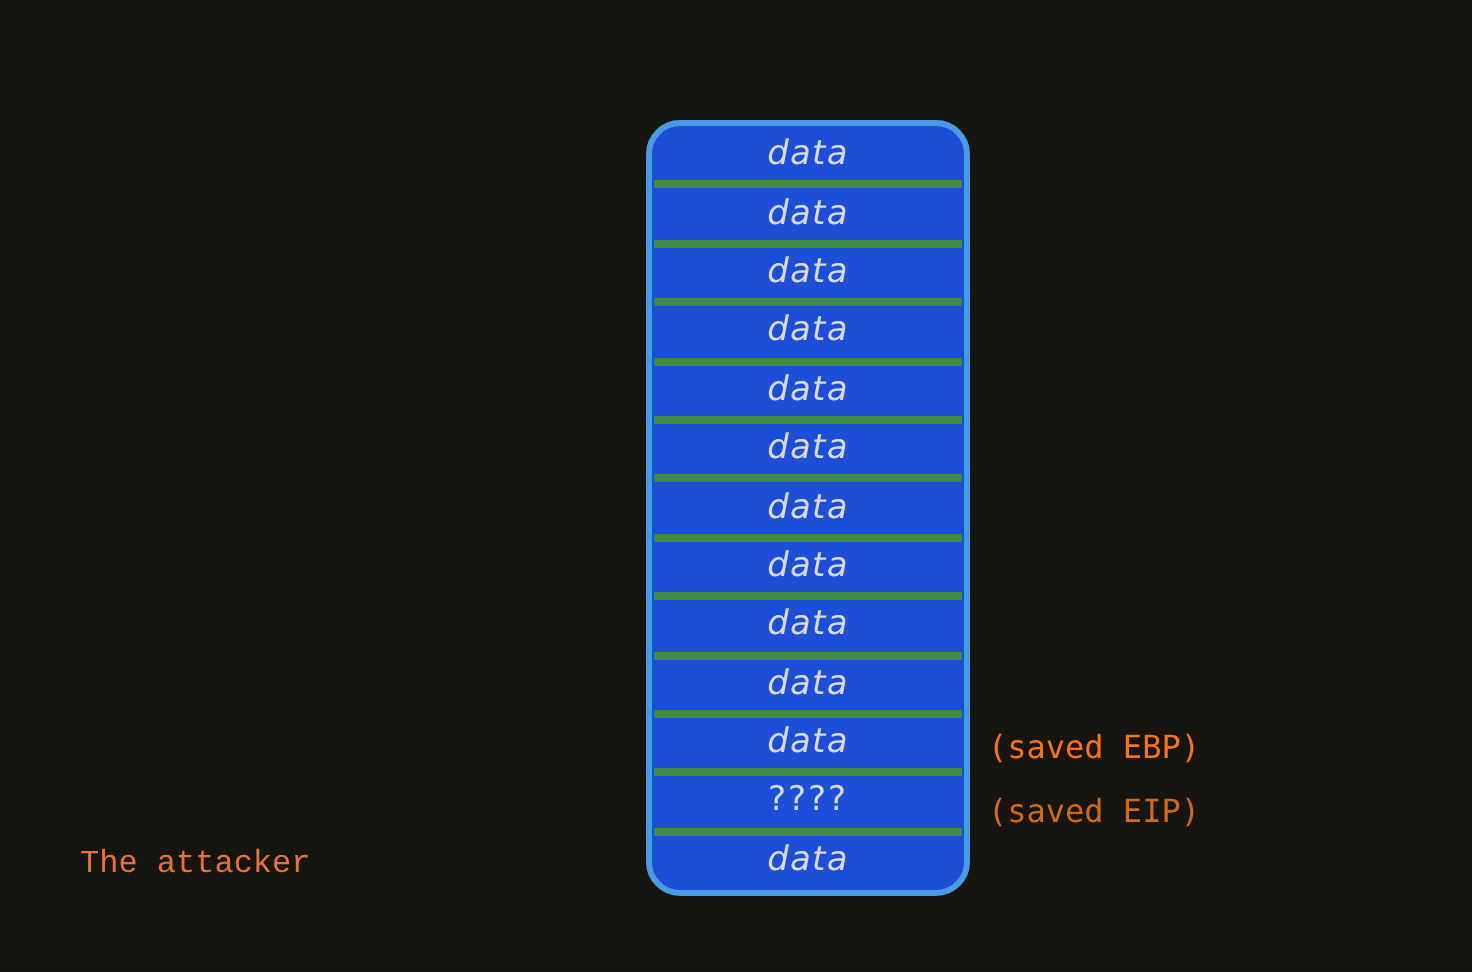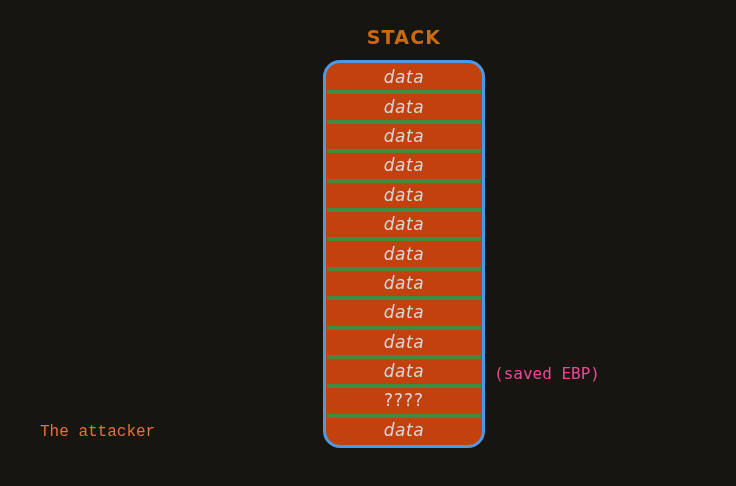--- a/index.html
+++ b/index.html
@@ -38,21 +38,21 @@
   
   #stack-box {
     position: absolute;
     left: 323px;
     top: 60px;
     width: 162px;
     height: 388px;
     box-sizing: border-box;
     border: 3px solid #4a9ae8;
     border-radius: 17px;
-    background: #c2410c;
+    background: #1d4ed8;
     overflow: hidden;
   }
   #stack-rows {
     position: absolute;
     left: 0;
     top: 0;
     right: 0;
     bottom: 0;
     display: flex;
     flex-direction: column;
@@ -109,21 +109,21 @@
     display: block;
     white-space: pre;
     font-family: Liberation Mono, monospace;
   }
 
   
   #saved-ebp {
     position: absolute;
     left: 494px;
     top: 363px;
-    color: #ec4899;
+    color: #f97316;
     font-family: "DejaVu Sans Mono", monospace;
     font-size: 16px;
     line-height: 22px;
     white-space: pre;
   }
   #saved-eip {
     position: absolute;
     left: 494px;
     top: 395px;
     color: #cf6a16;
@@ -131,21 +131,20 @@
     font-size: 16px;
     line-height: 22px;
     white-space: pre;
   }
 </style>
 </head>
 <body>
 
 <div id="canvas">
 
-  <div id="stack-title">STACK</div>
 
   <div id="stack-box">
     <div id="stack-rows">
       <div class="stack-cell">data</div>
       <div class="stack-cell">data</div>
       <div class="stack-cell">data</div>
       <div class="stack-cell">data</div>
       <div class="stack-cell">data</div>
       <div class="stack-cell">data</div>
       <div class="stack-cell">data</div>
@@ -160,14 +159,15 @@
 
 
   <div class="annot" id="attacker-annot">
     <span class="line-arrow">The attacker</span>
     
     
   </div>
 
   <div id="saved-ebp">(saved EBP)</div>
 
+  <div id="saved-eip">(saved EIP)</div>
 
 </div>
 
 </body></html>

